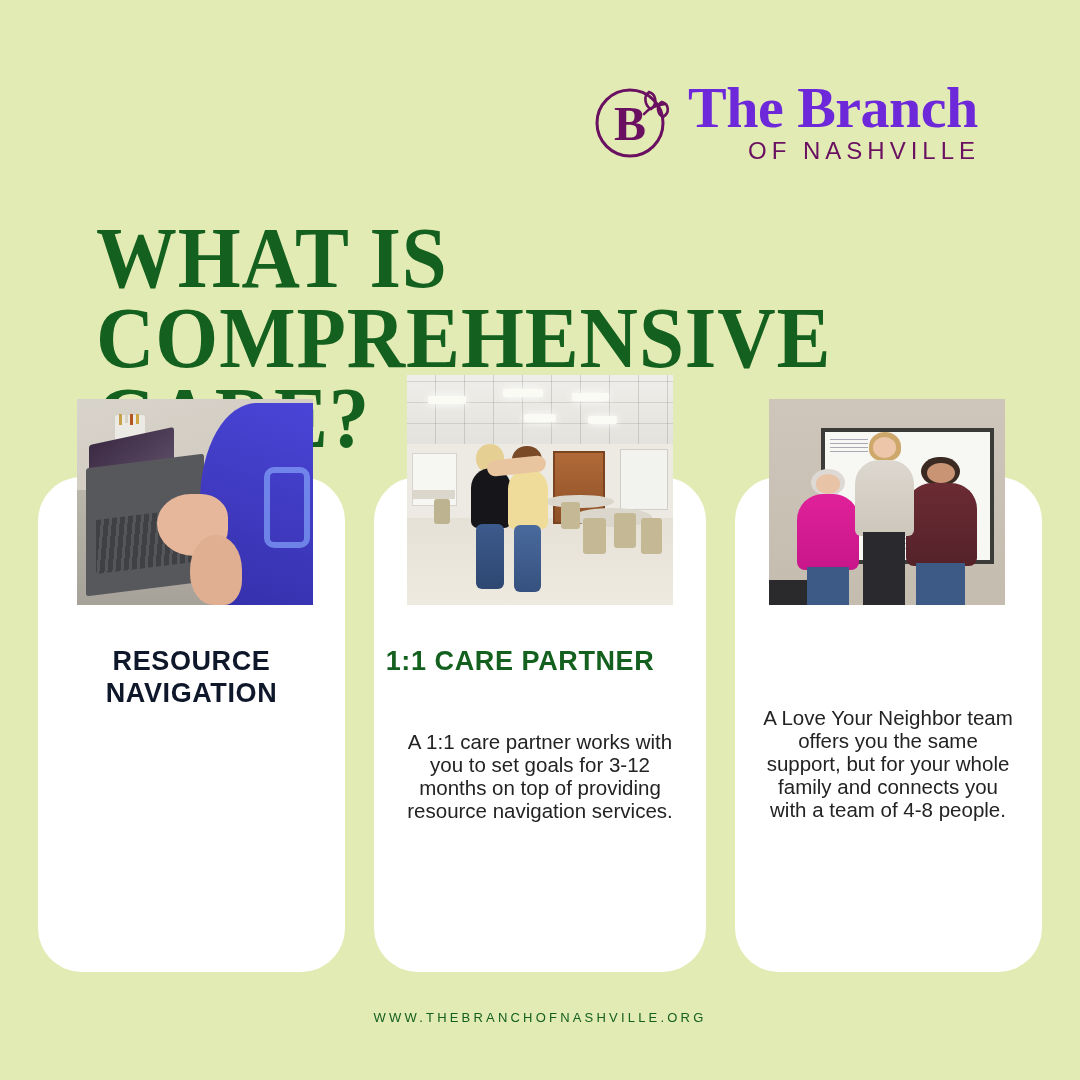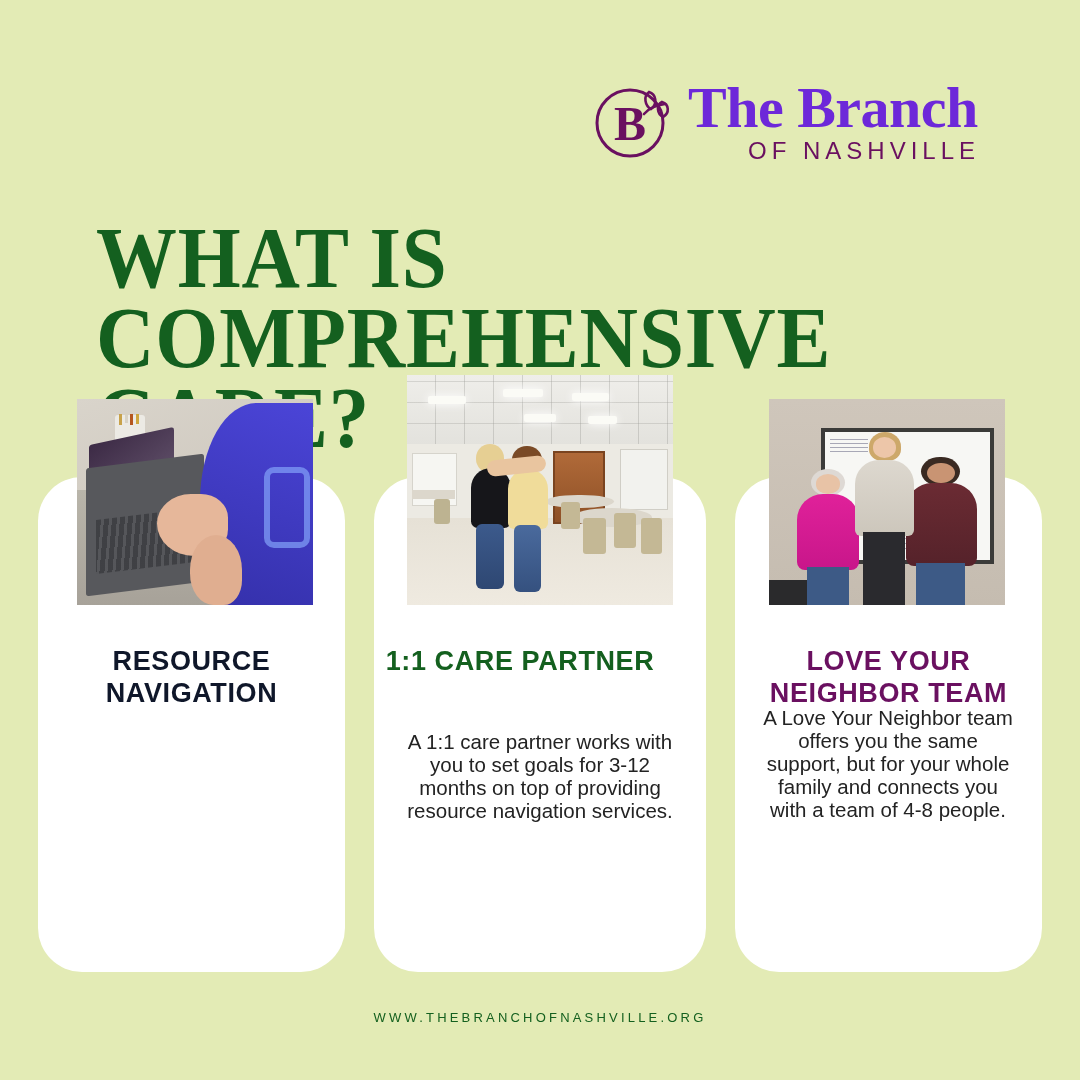--- a/index.html
+++ b/index.html
@@ -277,21 +277,20 @@
           <div class="p3-pB-h"></div>
             <div class="p3-pB-f"></div>
           <div class="p3-pB-t"></div>
             <div class="p3-pB-l"></div>
         </div>
       </div>
     </div>
 
     <div class="card-head head-1">RESOURCE NAVIGATION</div>
     <div class="card-head head-2">1:1 CARE PARTNER</div>
-    <div class="card-head head-3">LOVE YOUR NEIGHBOR TEAM</div>
 
     <div class="card-body body-2">A 1:1 care partner works with you to set goals for 3-12 months on top of providing resource navigation services.</div>
     <div class="card-body body-3">A Love Your Neighbor team offers you the same support, but for your whole family and connects you with a team of 4-8 people.</div>
   </div>
 
   <div class="footer">WWW.THEBRANCHOFNASHVILLE.ORG</div>
 
 </div>
 
 </body></html>

